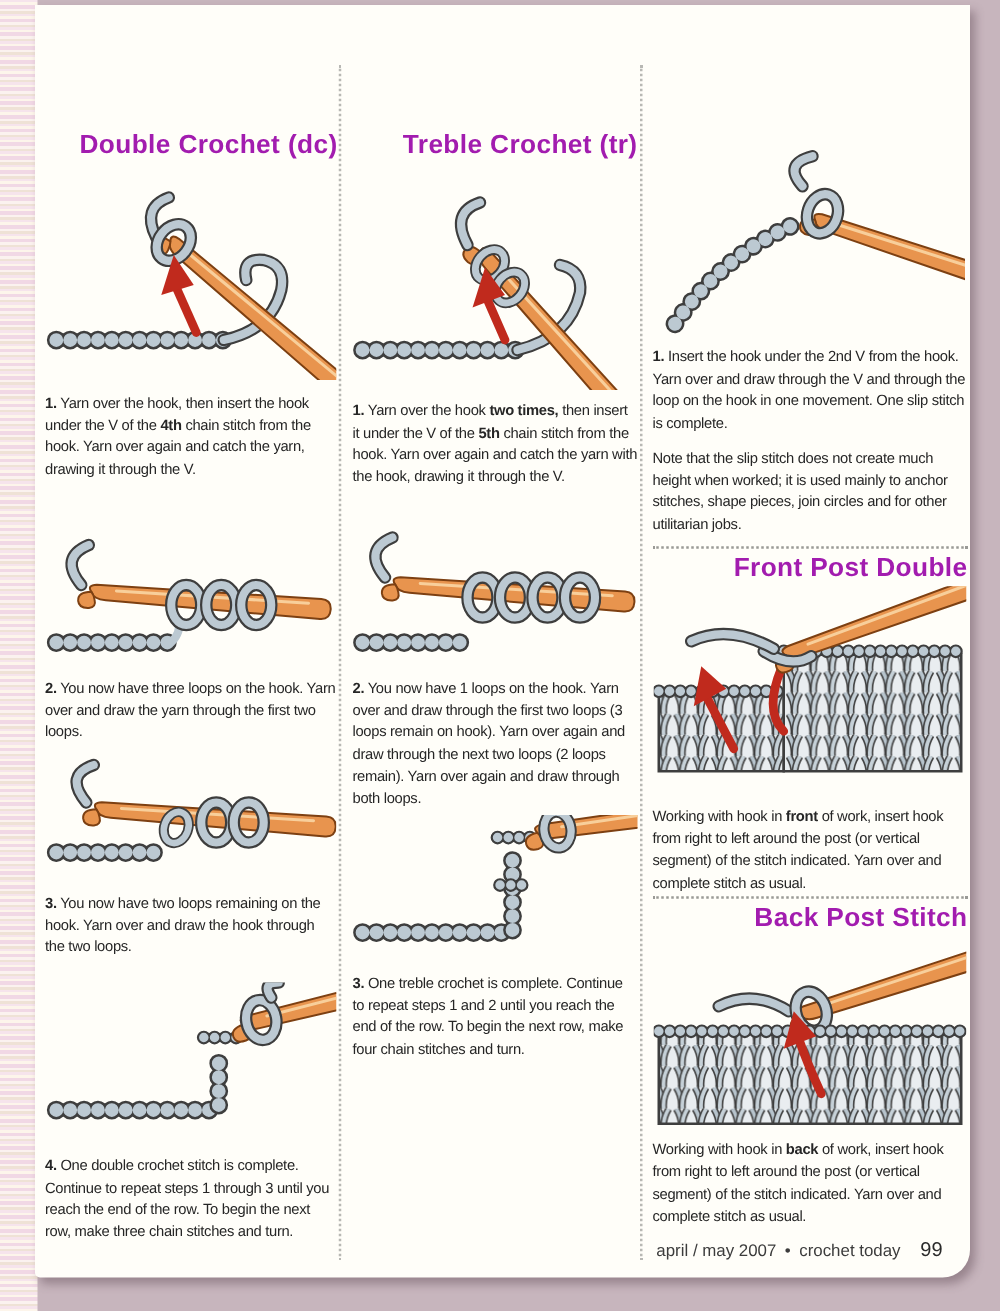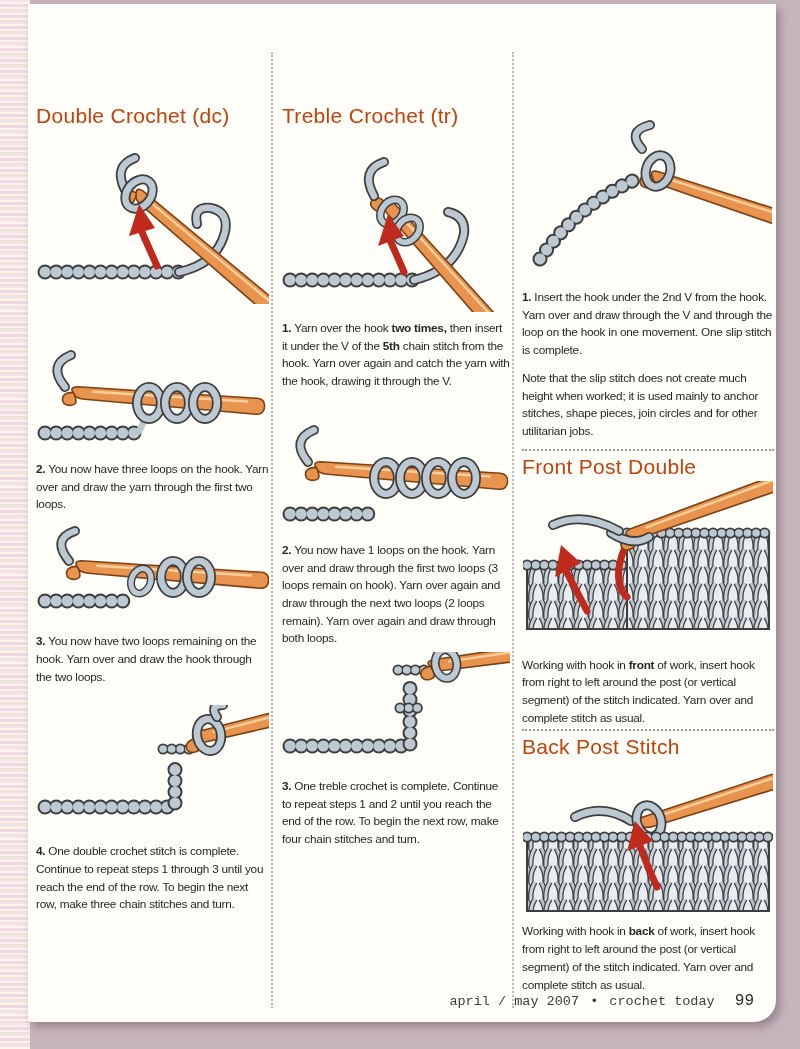--- a/index.html
+++ b/index.html
@@ -11,25 +11,25 @@
   .page{position:absolute;left:28px;top:4px;width:748px;height:1018px;background:#fffef9;
        border-bottom-right-radius:22px;border-bottom-left-radius:4px;
        box-shadow:4px 5px 8px rgba(96,73,84,.45)}
   .vdiv{position:absolute;top:48px;height:956px;border-left:2px dotted #b8b8b4}
   #vd1{left:243px}
   #vd2{left:484px}
   .col{position:absolute;top:100px}
   #col1{left:8px;width:234px}
   #col2{left:254px;width:228px}
   #col3{left:494px;width:252px;top:95px}
-  h2{margin:0;font-size:21px;font-weight:400;color:#c2410c;text-align:left;letter-spacing:.3px}
+  h2{margin:0;font-size:21px;font-weight:700;color:#a21caf;text-align:right;letter-spacing:.3px}
   p.step{margin:0;font-size:11.8px;line-height:17.7px;letter-spacing:-.25px;color:#262626}
   .illus{display:block;margin-left:auto;margin-right:auto}
   .hdiv{border-top:2px dotted #9a9a96;height:0}
-  .footer{position:absolute;right:22px;bottom:12px;font-family:Liberation Mono, monospace;
+  .footer{position:absolute;right:22px;bottom:12px;font-family:Liberation Sans, sans-serif;
        font-size:13.5px;color:#3c3c3c}
   .footer .pg{font-size:16px;color:#2a2a2a;margin-left:12px}
   
   .co{fill:none;stroke:#3e3e3e;stroke-linecap:round;stroke-dasharray:.1 11;stroke-width:15}
   .cf{fill:none;stroke:#bcc9d2;stroke-linecap:round;stroke-dasharray:.1 11;stroke-width:11}
   .co2{fill:none;stroke:#3e3e3e;stroke-linecap:round;stroke-dasharray:.1 8.5;stroke-width:11}
   .cf2{fill:none;stroke:#bcc9d2;stroke-linecap:round;stroke-dasharray:.1 8.5;stroke-width:7.5}
   .lo{fill:none;stroke:#3e3e3e;stroke-linecap:round;stroke-width:10}
   .lf{fill:none;stroke:#bcc9d2;stroke-linecap:round;stroke-width:6.5}
   .hk{fill:#e8944e;stroke:#7d4012;stroke-width:1.6;stroke-linejoin:round}
@@ -78,20 +78,21 @@
       <path class="lo" d="M142,126 q38,-8 46,-40 q4,-20 -14,-24 q-18,-2 -14,16"></path>
       <path class="lf" d="M142,126 q38,-8 46,-40 q4,-20 -14,-24 q-18,-2 -14,16"></path>
       <use href="#hookG" transform="translate(94,44) rotate(40)"></use>
       <path class="lo" d="M98,12 q-22,8 -10,32"></path>
         <path class="lf" d="M98,12 q-22,8 -10,32"></path>
       <use href="#loopG" transform="translate(102,48) rotate(38)"></use>
       <path class="as" d="M120,120 L104,84"></path>
       <polygon class="ar" points="92,90 102,58 118,82"></polygon>
     </svg>
 
+    <p class="step" style="margin-top:10px"><b>1.</b><span> Yarn over the hook, then insert the hook under the V of the </span><b>4th</b><span> chain stitch from the hook. Yarn over again and catch the yarn, drawing it through the V.</span></p>
 
     <svg class="illus" width="232" height="110" viewBox="0 0 232 110" style="margin-top:41px">
       <path class="co" d="M8,88 H100"></path>
         <path class="cf" d="M8,88 H100"></path>
       <path class="lf" d="M100,88 q8,-8 6,-18"></path>
       <use href="#hookG" transform="translate(30,48) rotate(4)"></use>
       <path class="lo" d="M28,42 q-18,-22 6,-32"></path>
         <path class="lf" d="M28,42 q-18,-22 6,-32"></path>
       <use href="#loopG" transform="translate(112,58)"></use>
       <use href="#loopG" transform="translate(140,58)"></use>
@@ -182,21 +183,21 @@
 
     <svg class="illus" width="248" height="162" viewBox="0 0 248 162" style="margin-top:14px">
       <path class="co" d="M16,146 Q56,88 118,64"></path>
         <path class="cf" d="M16,146 Q56,88 118,64"></path>
       <use href="#hookG" transform="translate(122,62) rotate(18)"></use>
       <use href="#loopG" transform="translate(134,58) rotate(18)"></use>
       <path class="lo" d="M118,36 q-16,-18 8,-24"></path>
         <path class="lf" d="M118,36 q-16,-18 8,-24"></path>
     </svg>
 
-    <p class="step" style="margin-top:14px"><b>1.</b><span> Insert the hook under the 2nd V from the hook. Yarn over and draw through the V and through the loop on the hook in one movement. One slip stitch is complete.</span></p>
+    <p class="step" style="margin-top:2px"><b>1.</b><span> Insert the hook under the 2nd V from the hook. Yarn over and draw through the V and through the loop on the hook in one movement. One slip stitch is complete.</span></p>
 
     <p class="step" style="margin-top:10px"><span>Note that the slip stitch does not create much height when worked; it is used mainly to anchor stitches, shape pieces, join circles and for other utilitarian jobs.</span></p>
 
     <div class="hdiv" style="margin-top:8px"></div>
 
     <h2 style="margin-top:4px">Front Post Double</h2>
 
     <svg class="illus" width="250" height="152" viewBox="0 0 250 152" style="margin-top:2px">
       <rect class="fab" x="4" y="86" width="100" height="62"></rect>
       <rect class="fab" x="104" y="54" width="142" height="94"></rect>

